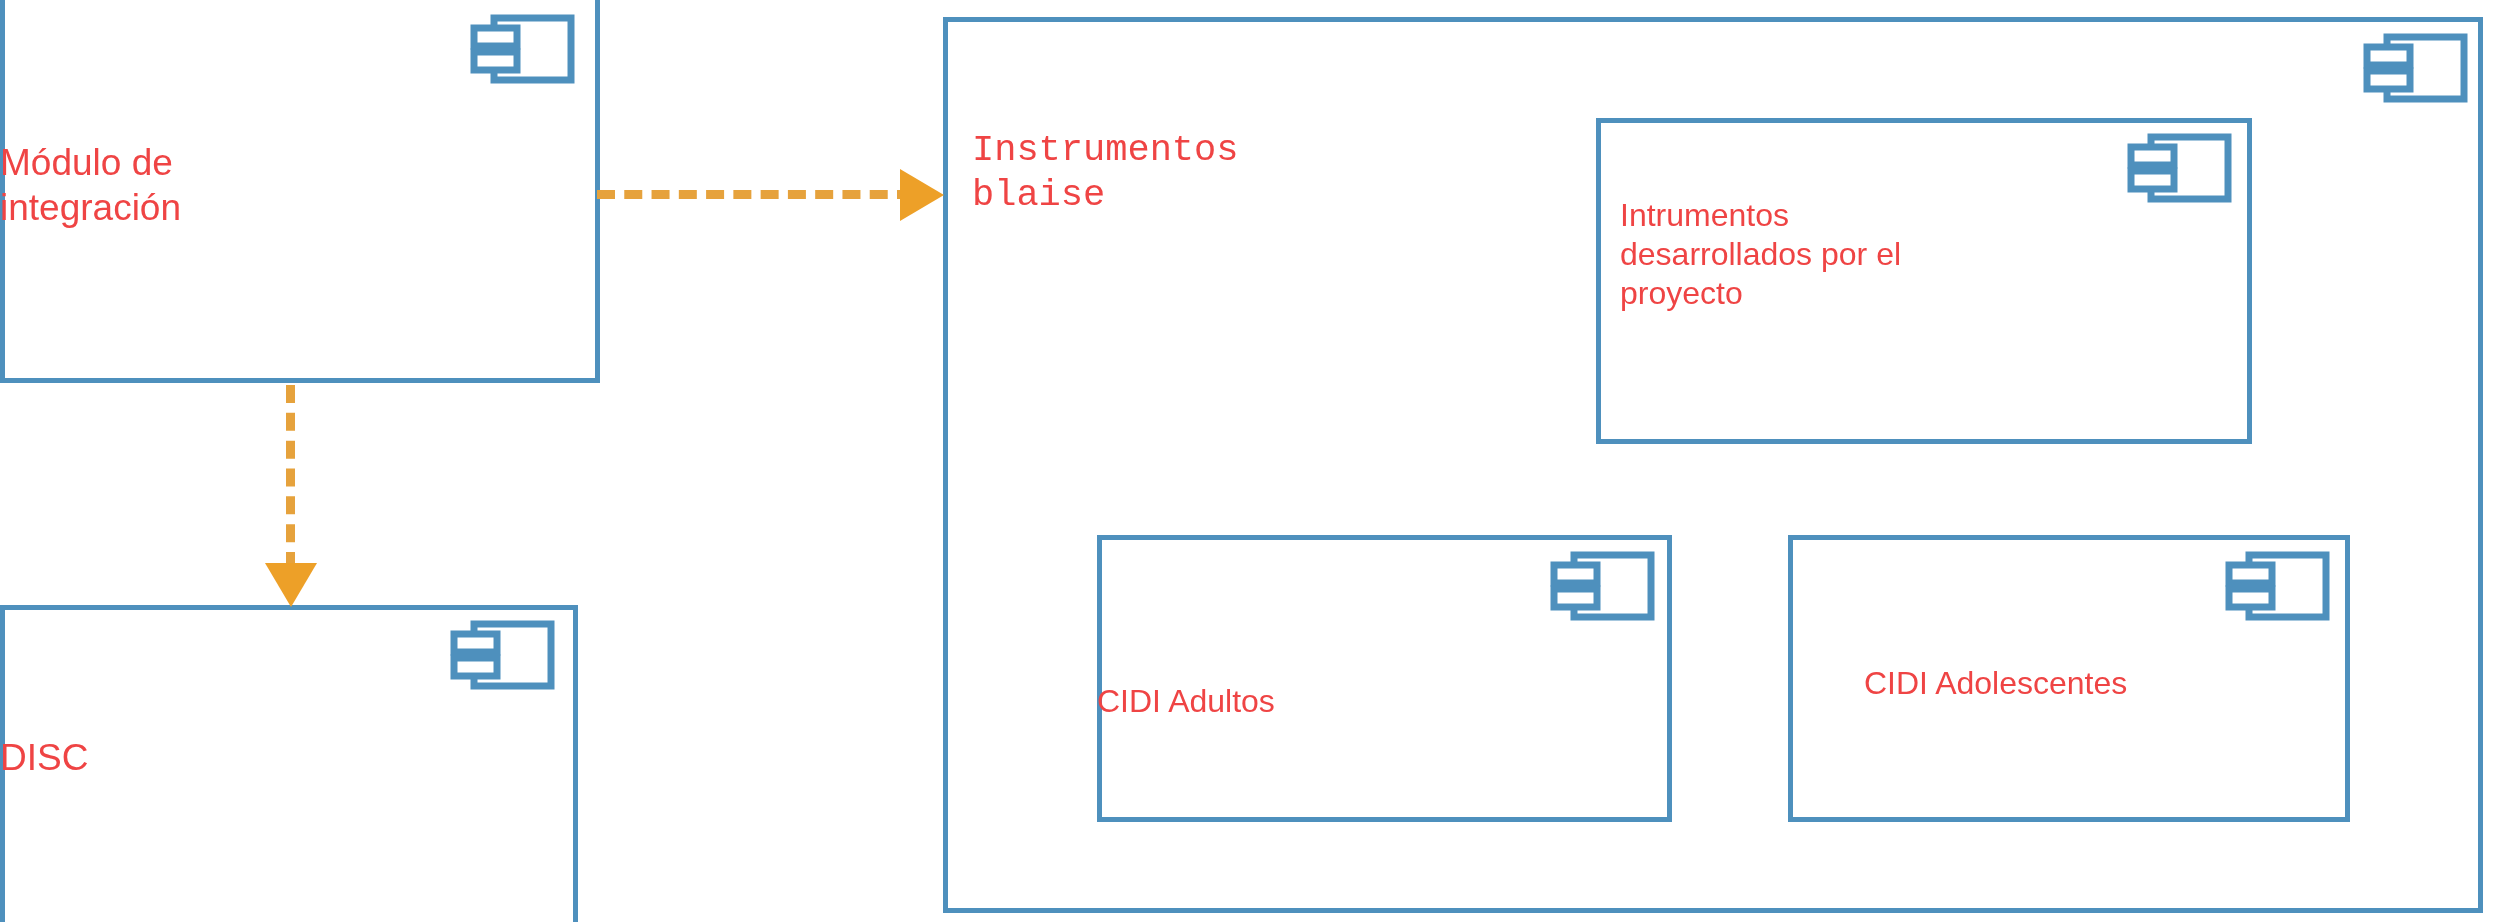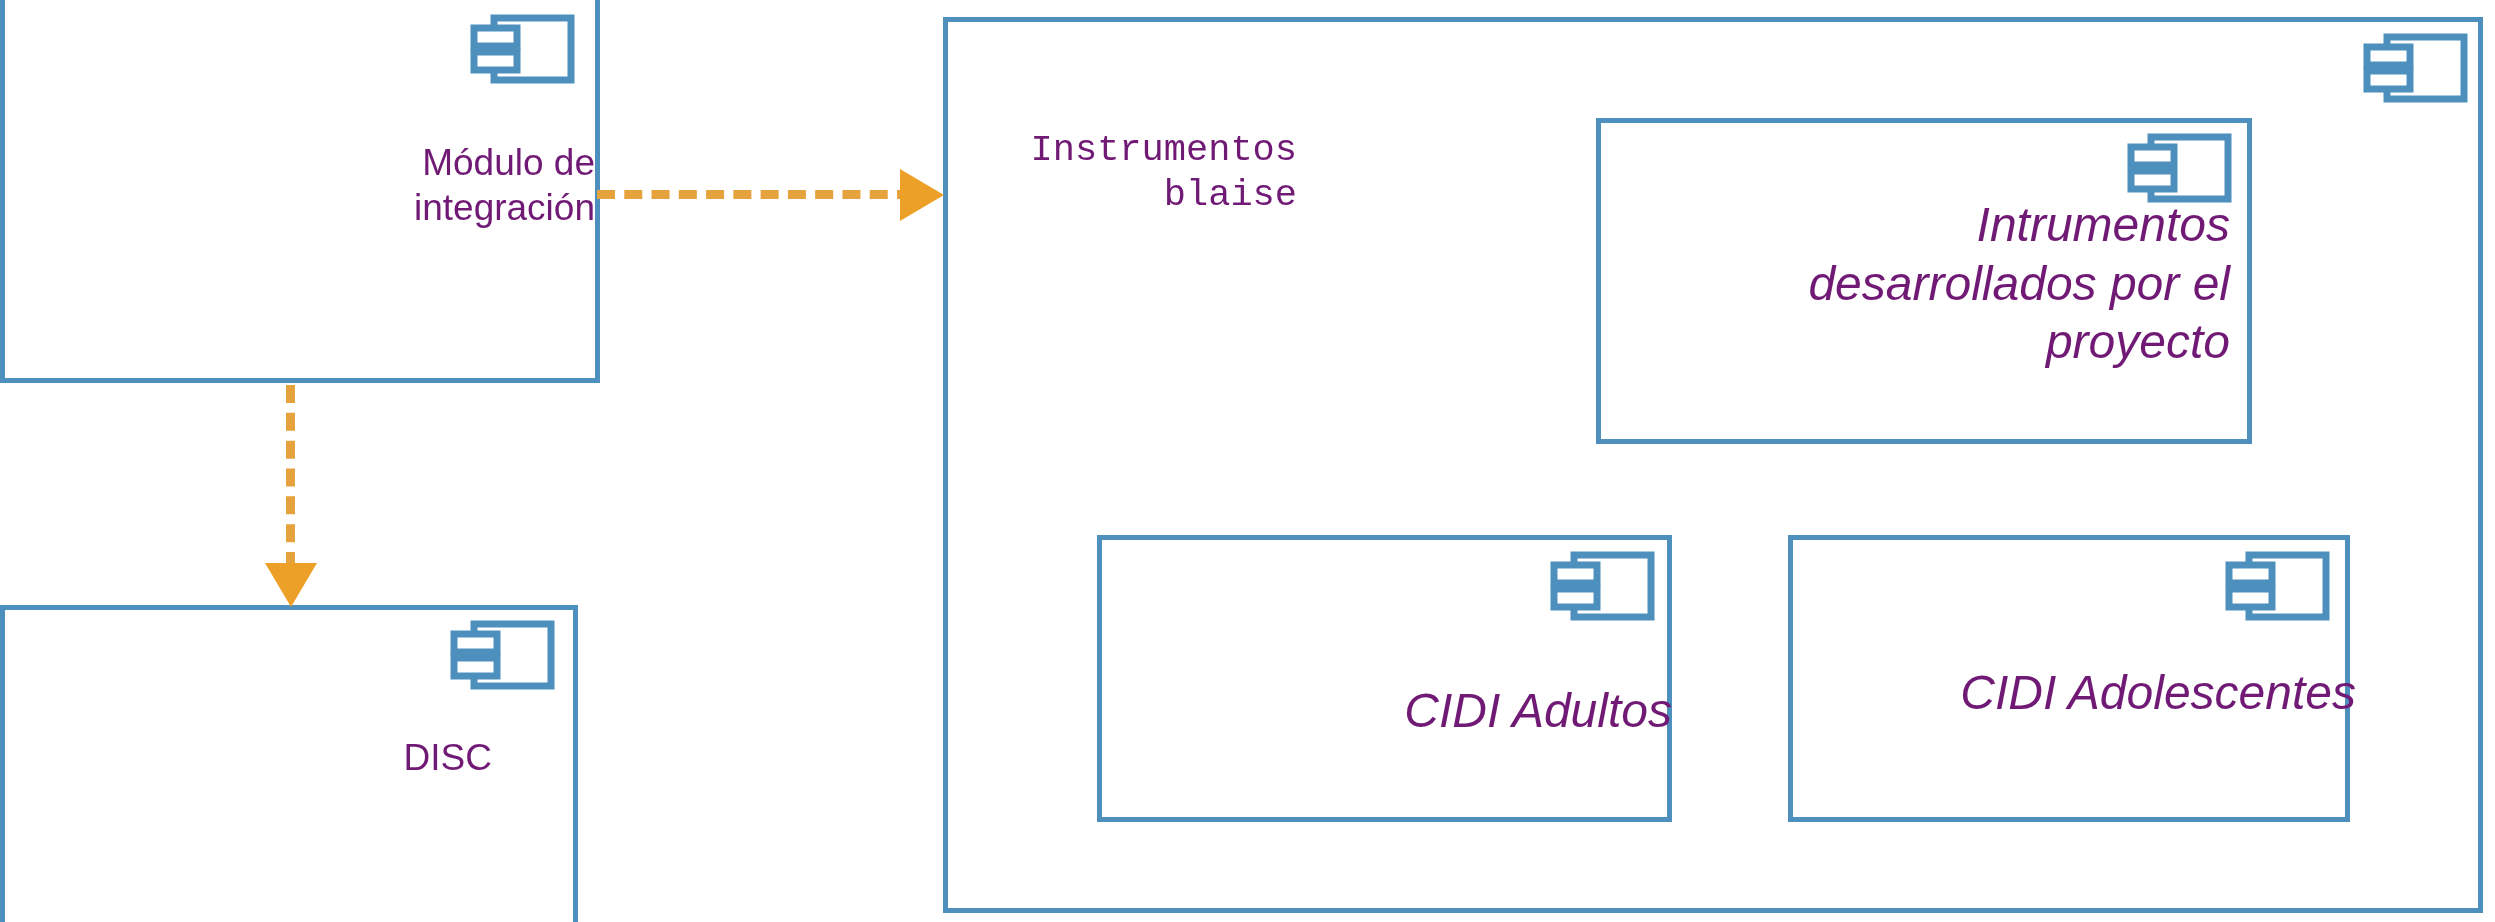--- a/index.html
+++ b/index.html
@@ -23,28 +23,28 @@
   .component {
     position: absolute;
     box-sizing: border-box;
     border: 5px solid #4e90bd;
     background: transparent;
   }
 
   
   .label {
     position: absolute;
-    color: #701a75;
-    text-align: right;
+    color: #ef4444;
+    text-align: left;
     line-height: 1.22;
     white-space: pre-line;
     font-family: "Liberation Sans", sans-serif;
   }
   .label-lg { font-size: 37px; }
-  .label-md { font-size: 48px; font-style: italic; }
+  .label-md { font-size: 32px; }
 
   
   .comp-icon {
     position: absolute;
     display: block;
   }
 
   
   .conn {
     position: absolute;
@@ -140,21 +140,21 @@
 
   <div class="component" style="left:1788px; top:535px; width:562px; height:287px;">
   </div>
   <span class="comp-icon" style="left:2225px; top:551px;">
     <svg width="105" height="70" viewBox="0 0 105 70" xmlns="http://www.w3.org/2000/svg">
       <rect x="24" y="4" width="77" height="62" fill="none" stroke="#4e90bd" stroke-width="7"></rect>
       <rect x="4" y="14" width="43" height="18" fill="#ffffff" stroke="#4e90bd" stroke-width="7"></rect>
       <rect x="4" y="38" width="43" height="18" fill="#ffffff" stroke="#4e90bd" stroke-width="7"></rect>
     </svg>
   </span>
-  <div class="label label-md" style="left:1788px; top:664px; width:568px;">CIDI Adolescentes</div>
+  <div class="label label-md" style="left:1864px; top:664px; width:568px;">CIDI Adolescentes</div>
 
   <div class="conn">
     <div class="conn-line-h" style="left:597px; top:190px; width:318px;"></div>
     <div class="arrow-right" style="left:900px; top:169px;"></div>
   </div>
 
   <div class="conn">
     <div class="conn-line-v" style="left:286px; top:385px; height:185px;"></div>
     <div class="arrow-down" style="left:265px; top:563px;"></div>
   </div>

